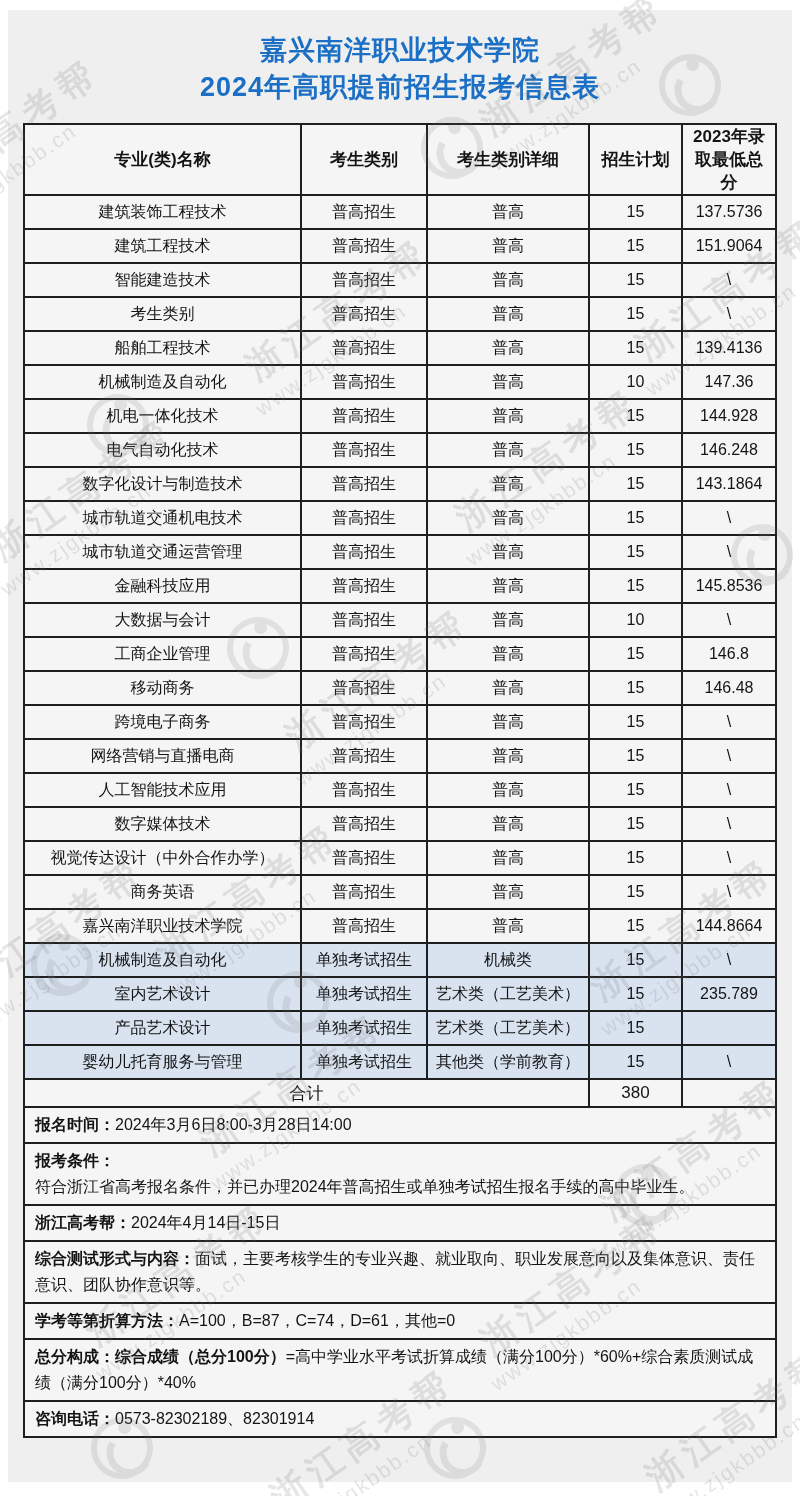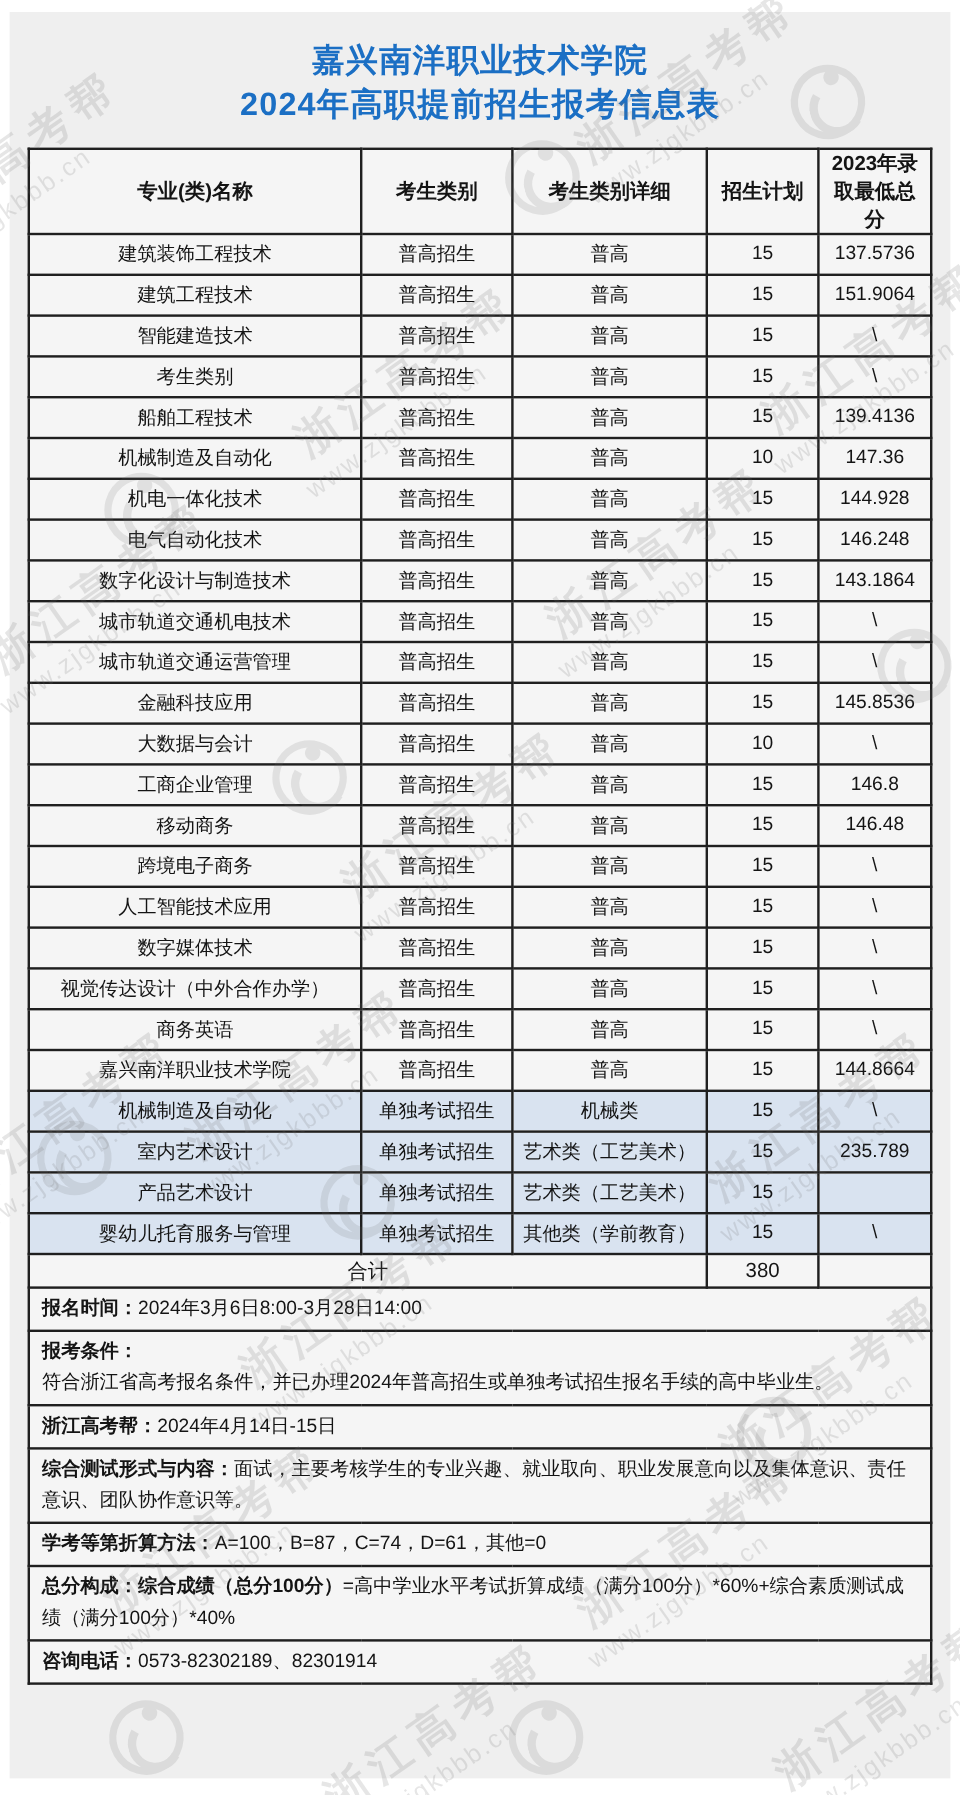--- a/index.html
+++ b/index.html
@@ -262,20 +262,27 @@
             <td>146.48</td>
           </tr>
           <tr>
             <td>跨境电子商务</td>
             <td>普高招生</td>
             <td>普高</td>
             <td>15</td>
             <td>\</td>
           </tr>
           <tr>
+            <td>网络营销与直播电商</td>
+            <td>普高招生</td>
+            <td>普高</td>
+            <td>15</td>
+            <td>\</td>
+          </tr>
+          <tr>
             <td>人工智能技术应用</td>
             <td>普高招生</td>
             <td>普高</td>
             <td>15</td>
             <td>\</td>
           </tr>
           <tr>
             <td>数字媒体技术</td>
             <td>普高招生</td>
             <td>普高</td>

